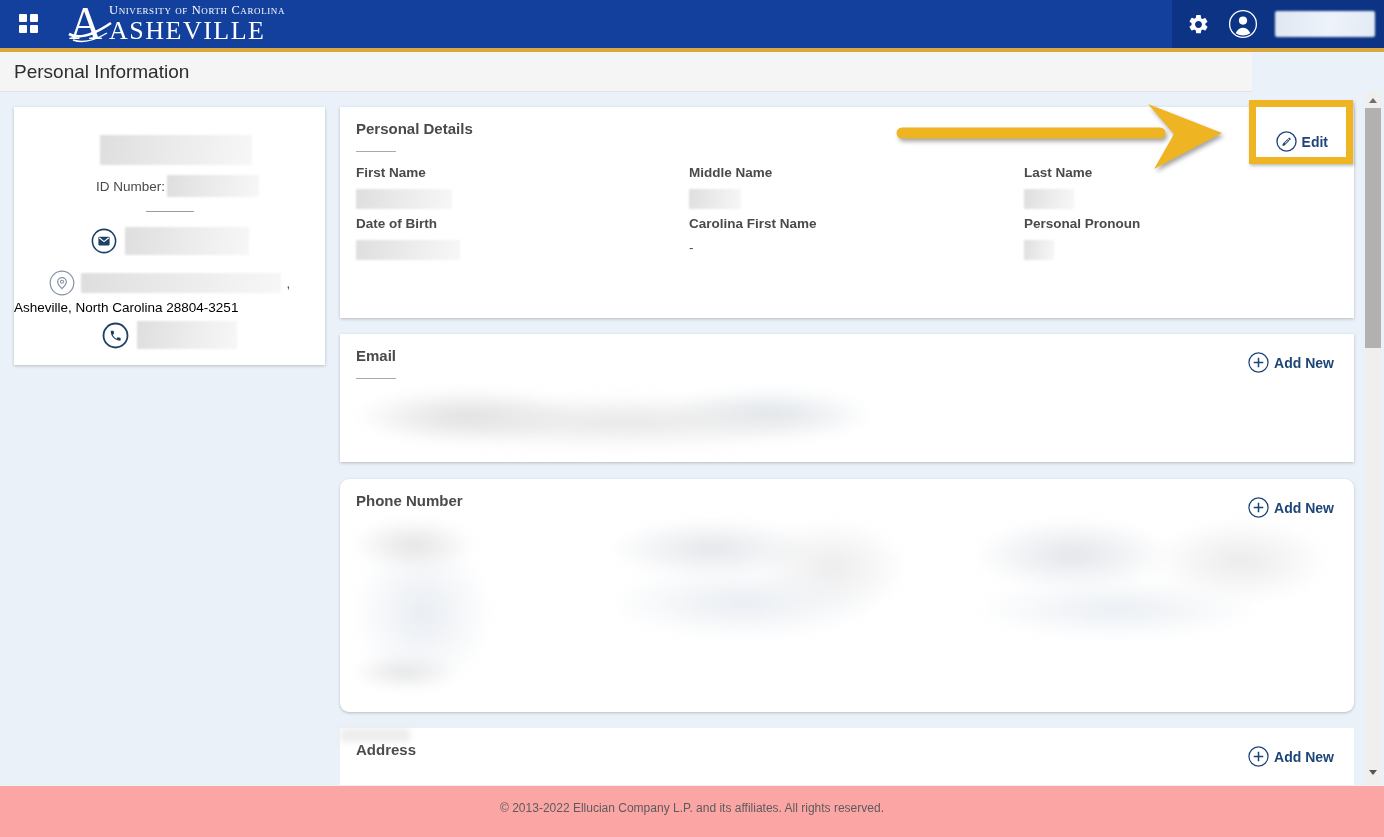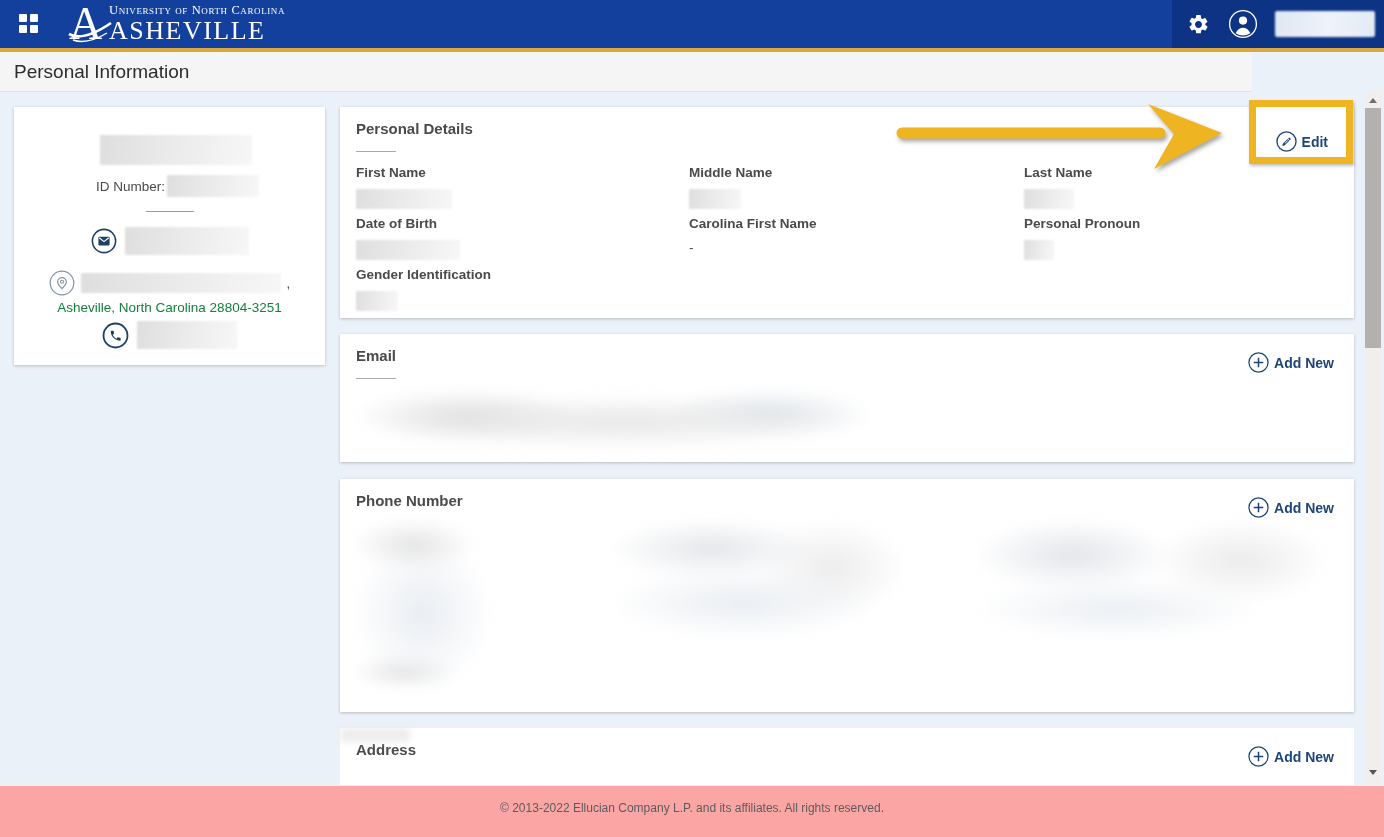--- a/index.html
+++ b/index.html
@@ -36,37 +36,37 @@
   .redact { background:linear-gradient(100deg,#dedede 0%,#eaeaea 45%,#f7f7f7 100%); filter:blur(1px); border-radius:1px; }
   .p-name { position:absolute; left:86px; top:28px; width:152px; height:30px; }
   .p-idrow { position:absolute; left:8px; top:68px; width:100%; display:flex; justify-content:center; align-items:center; }
   .p-idrow .lbl { font-size:13.5px; color:#4a4a4a; }
   .p-idrow .redact { width:92px; height:22px; margin-left:2px; }
   .p-divider { position:absolute; top:104px; left:50%; transform:translateX(-50%); width:48px; border-top:1px solid #9b9b9b; }
   .p-row { position:absolute; left:0; width:100%; display:flex; justify-content:center; align-items:center; gap:8px; }
   .p-email { top:120px; } .p-email .redact { width:124px; height:28px; }
   .p-addr { top:163px; gap:6px; } .p-addr .redact { width:200px; height:20px; }
   .p-addr .comma { font-size:13.5px; color:#4a4a4a; }
-  .p-addr2 { position:absolute; top:193px; width:100%; text-align:center; font-size:13.5px; color:#15803d; }
+  .p-addr2 { position:absolute; top:193px; width:100%; font-size:13.5px; color:#000000; }
   .p-phone { top:214px; } .p-phone .redact { width:100px; height:28px; }
   
   .main-card { left:340px; width:1014px; }
   .card-title { position:absolute; left:16px; top:13px; font-size:15px; font-weight:bold; color:#4a4a4a; }
   .title-divider { position:absolute; left:16px; top:44px; width:40px; border-top:1px solid #aaa; }
   .navy-btn { position:absolute; right:20px; top:18px; display:flex; align-items:center; gap:5px;
     background:none; border:none; cursor:pointer; color:#1e4578; font-family:"Liberation Sans",sans-serif;
     font-size:14px; font-weight:bold; }
   .pd-card { top:15px; height:211px; }
   .pd-card .navy-btn { top:24px; right:26px; }
   .fields { position:absolute; left:16px; top:58px; display:grid; grid-template-columns:333px 335px 320px; grid-auto-rows:51px; }
   .field .flabel { font-size:13.5px; font-weight:bold; color:#4a4a4a; margin-bottom:9px; }
   .field .fvalue { font-size:13.5px; color:#4a4a4a; }
   .field .redact { height:20px; }
   .email-card { top:242px; height:128px; }
-  .phone-card { top:387px; height:233px; }
+  .phone-card { top:387px; height:233px;border-radius:9px; }
   .addr-card { top:636px; height:57px; box-shadow:none; }
   .blob { position:absolute; filter:blur(6px); }
   .email-blob { left:12px; top:54px; width:520px; height:62px;
     background:radial-gradient(closest-side at 22% 45%,#e1e1e1,transparent),
                radial-gradient(closest-side at 52% 55%,#e7e7e7,transparent),
                radial-gradient(closest-side at 80% 40%,#dfe4ea,transparent); }
   .phone-blob1 { left:12px; top:40px; width:176px; height:170px;
     background:radial-gradient(closest-side at 35% 15%,#e4e4e4,transparent),
                radial-gradient(closest-side at 40% 55%,#e9edf2,transparent),
                radial-gradient(closest-side at 30% 90%,#e2e2e2,transparent); }
@@ -206,24 +206,20 @@
         <div class="redact" style="width:104px"></div>
       </div>
       <div class="field">
         <div class="flabel">Carolina First Name</div>
         <div class="fvalue">-</div>
       </div>
       <div class="field">
         <div class="flabel">Personal Pronoun</div>
         <div class="redact" style="width:30px"></div>
       </div>
-      <div class="field">
-        <div class="flabel">Gender Identification</div>
-        <div class="redact" style="width:42px"></div>
-      </div>
     </div>
   </div>
 
   <div class="card main-card email-card">
     <div class="card-title">Email</div>
     <div class="title-divider"></div>
     <button class="navy-btn">
       <svg width="21" height="21" viewBox="0 0 22 22">
         <circle cx="11" cy="11" r="10" fill="none" stroke="#1e4578" stroke-width="1.3"></circle>
         <path d="M11 6 V16 M6 11 H16" stroke="#1e4578" stroke-width="1.6" fill="none"></path>

